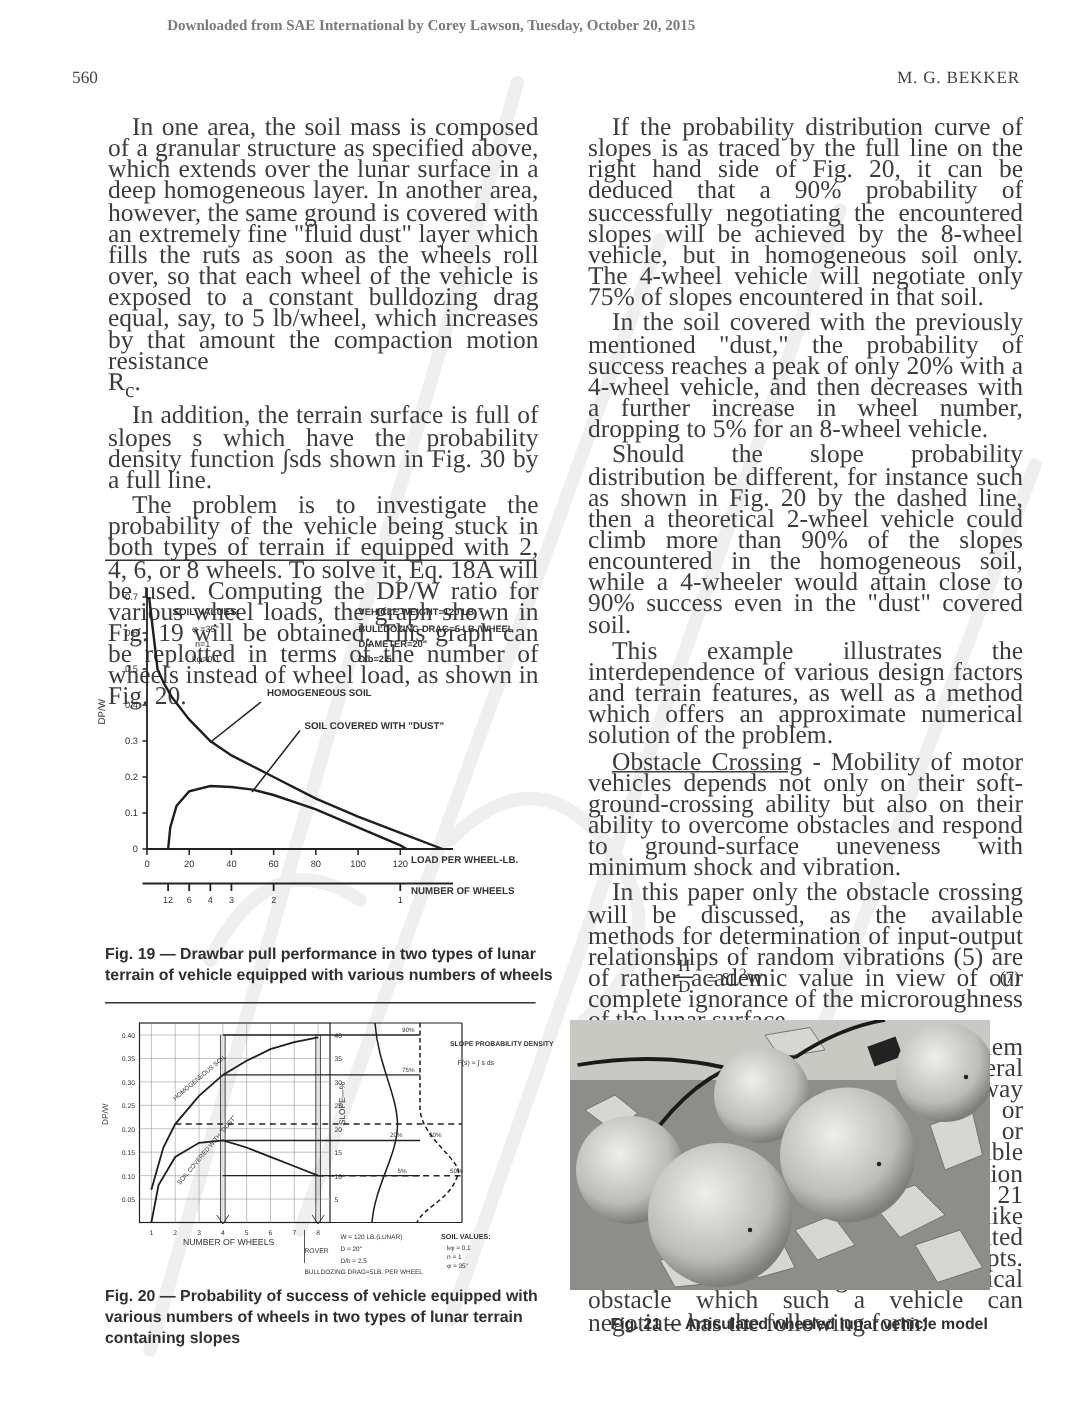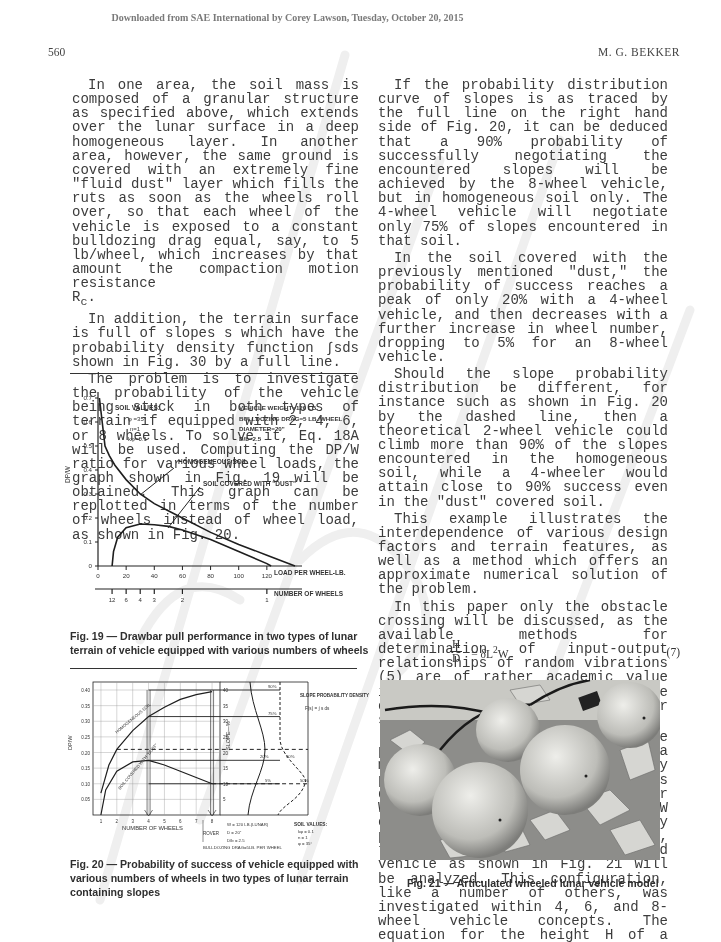--- a/index.html
+++ b/index.html
@@ -3,24 +3,24 @@
 <meta charset="utf-8">
 <style>
   html, body { margin: 0; padding: 0; }
   body { width: 721px; height: 942px; background: #ffffff; position: relative; overflow: hidden;
          font-family: "DejaVu Serif", serif; color: #3a3a3a; }
   .watermark { position: absolute; left: 0; top: 0; width: 721px; height: 942px; pointer-events: none; }
   .dl-banner { position: absolute; top: 12px; left: 0; width: 575px; text-align: center;
                font-family: "Liberation Serif", serif; font-size: 10px; font-weight: bold; color: #7a7a7a; }
   .page-num { position: absolute; top: 46px; left: 48px; font-family: "Liberation Serif", serif; font-size: 11.5px; color: #444; }
   .author { position: absolute; top: 46px; right: 41px; font-family: "Liberation Serif", serif; font-size: 11.5px; color: #444; letter-spacing: 0.5px; }
-  .col { position: absolute; font-family: Liberation Mono, monospace; font-size: 14px; line-height: 14.15px; color: #3c3c3c; text-align: justify; }
+  .col { position: absolute; font-family: Liberation Serif, serif; font-size: 17px; line-height: 14.15px; color: #3c3c3c; text-align: justify; }
   .col p { margin: 0 0 3px 0; text-indent: 16px; }
   .col-left { left: 72px; top: 78px; width: 287px; }
-  .col-right { left: 378px; top: 78px; width: 290px; }
+  .col-right { left: 392px; top: 78px; width: 290px; }
   .u { text-decoration: underline; }
   .rule { position: absolute; left: 70px; width: 287px; height: 0; border-top: 1.4px solid #333; }
   .eq { position: absolute; left: 450px; top: 638px; width: 230px; font-family: "Liberation Serif", serif; font-size: 11.5px; color: #333; }
   .frac { display: inline-block; text-align: center; vertical-align: middle; }
   .frac .num { display: block; border-bottom: 1px solid #333; padding: 0 2px; line-height: 13px; }
   .frac .den { display: block; line-height: 13px; }
   .eq-body { display: inline-block; vertical-align: middle; margin-left: 6px; }
   .eq-no { position: absolute; right: 0; top: 8px; }
   .caption { position: absolute; font-family: "Liberation Sans", sans-serif; font-weight: bold; font-size: 10.6px; line-height: 14px; color: #2f2f2f; }
   .fig svg text { font-family: "Liberation Sans", sans-serif; fill: #333; }
@@ -213,20 +213,21 @@
       </g>
   </svg>
 </div>
 <div class="caption" style="left:70px;top:857px;width:300px;">Fig. 20 — Probability of success of vehicle equipped with various numbers of wheels in two types of lunar terrain containing slopes</div>
 
 <div class="col col-right">
   <p>If the probability distribution curve of slopes is as traced by the full line on the right hand side of Fig. 20, it can be deduced that a 90% probability of successfully negotiating the encountered slopes will be achieved by the 8-wheel vehicle, but in homogeneous soil only. The 4-wheel vehicle will negotiate only 75% of slopes encountered in that soil.</p>
   <p>In the soil covered with the previously mentioned "dust," the probability of success reaches a peak of only 20% with a 4-wheel vehicle, and then decreases with a further increase in wheel number, dropping to 5% for an 8-wheel vehicle.</p>
   <p>Should the slope probability distribution be different, for instance such as shown in Fig. 20 by the dashed line, then a theoretical 2-wheel vehicle could climb more than 90% of the slopes encountered in the homogeneous soil, while a 4-wheeler would attain close to 90% success even in the "dust" covered soil.</p>
   <p>This example illustrates the interdependence of various design factors and terrain features, as well as a method which offers an approximate numerical solution of the problem.</p>
+  <p><span class="u">Obstacle Crossing</span><span> - Mobility of motor vehicles depends not only on their soft-ground-crossing ability but also on their ability to overcome obstacles and respond to ground-surface uneveness with minimum shock and vibration.</span></p>
   <p>In this paper only the obstacle crossing will be discussed, as the available methods for determination of input-output relationships of random vibrations (5) are of rather academic value in view of our complete ignorance of the microroughness of the lunar surface.</p>
   <p>To begin with the study of the problem of obstacle crossing in a most general manner, one may proceed in the same way as discussed in paragraph "Tracks or Wheels" in conjunction with DP/W or drag/lift ratio. Out of many possible vehicle configurations, the configuration of a wheeled vehicle as shown in Fig. 21 will be analyzed. This configuration, like a number of others, was investigated within 4, 6, and 8-wheel vehicle concepts. The equation for the height H of a vertical obstacle which such a vehicle can negotiate has the following form:</p>
 </div>
 
 <div class="eq">
   <span class="frac"><span class="num">H</span><span class="den">D</span></span>
   <span class="eq-body"><span>= δL</span><sup>2</sup><span>W</span></span>
   <span class="eq-no">(7)</span>
 </div>
 

